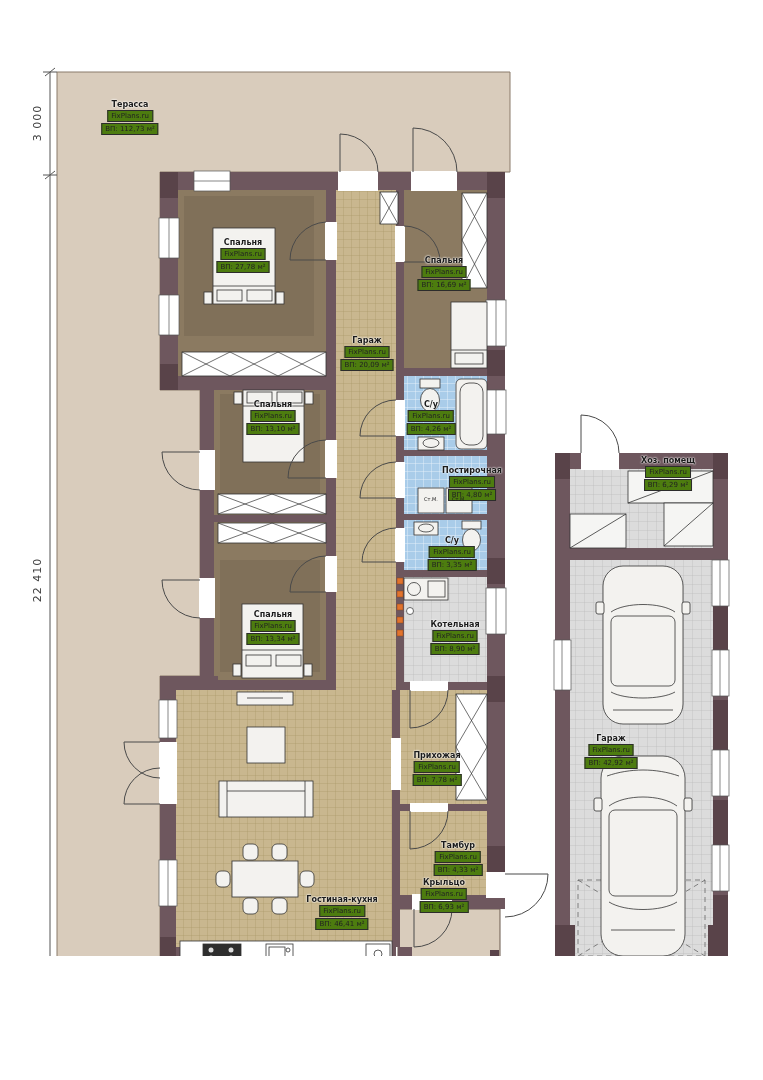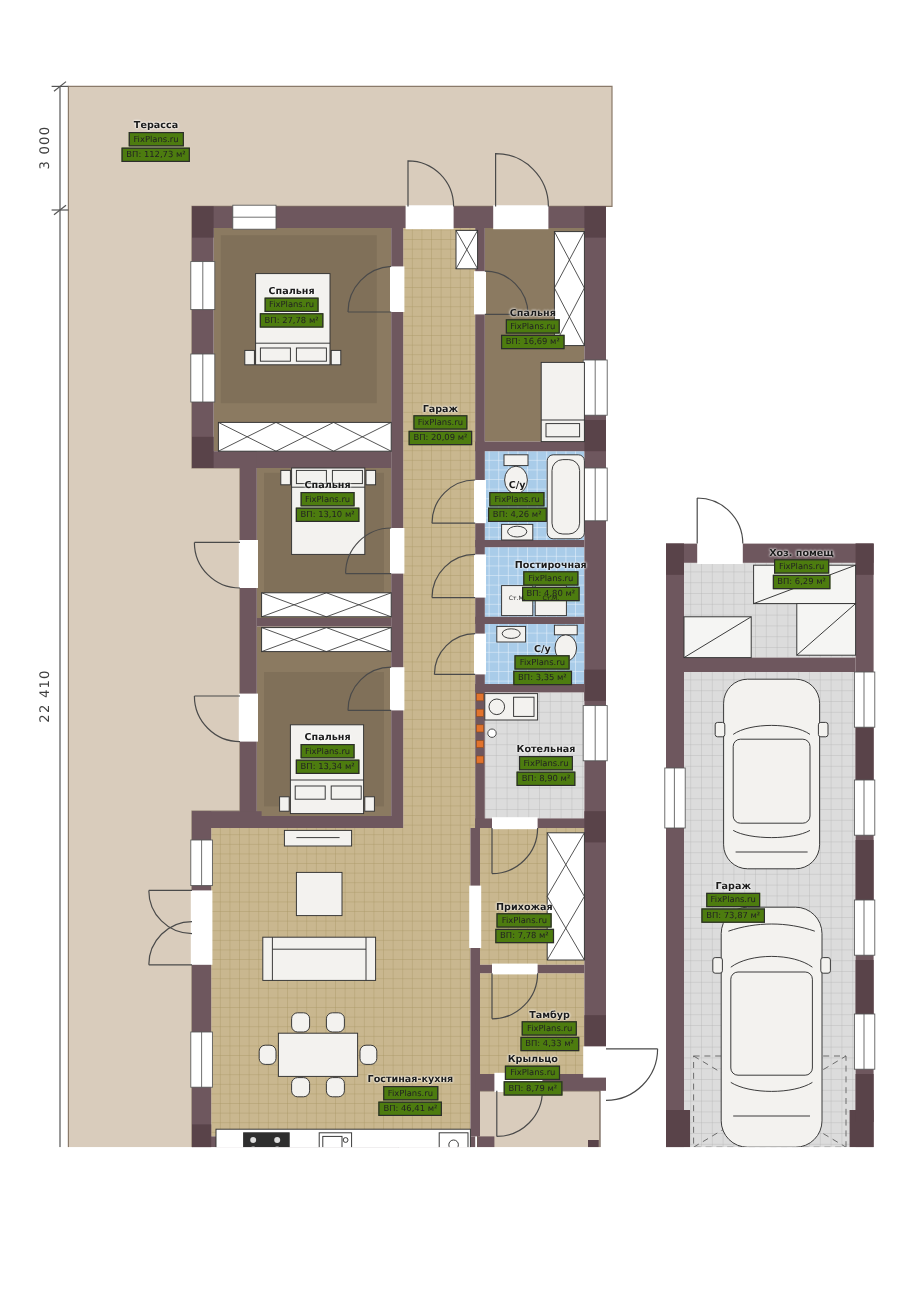--- a/index.html
+++ b/index.html
@@ -426,21 +426,21 @@
   <div class="room-label" style="left:273px;top:400px">
     <div class="rl-name">Спальня</div>
     <div class="rl-box">FixPlans.ru</div>
     <div class="rl-box">ВП: 13,10 м²</div>
   </div>
   <div class="room-label" style="left:431px;top:400px">
     <div class="rl-name">С/у</div>
     <div class="rl-box">FixPlans.ru</div>
     <div class="rl-box">ВП: 4,26 м²</div>
   </div>
-  <div class="room-label" style="left:459px;top:466px">
+  <div class="room-label" style="left:472px;top:466px">
     <div class="rl-name">Постирочная</div>
     <div class="rl-box">FixPlans.ru</div>
     <div class="rl-box">ВП: 4,80 м²</div>
   </div>
   <div class="room-label" style="left:452px;top:536px">
     <div class="rl-name">С/у</div>
     <div class="rl-box">FixPlans.ru</div>
     <div class="rl-box">ВП: 3,35 м²</div>
   </div>
   <div class="room-label" style="left:273px;top:610px">
@@ -464,31 +464,31 @@
     <div class="rl-box">ВП: 4,33 м²</div>
   </div>
   <div class="room-label" style="left:342px;top:895px">
     <div class="rl-name">Гостиная-кухня</div>
     <div class="rl-box">FixPlans.ru</div>
     <div class="rl-box">ВП: 46,41 м²</div>
   </div>
   <div class="room-label" style="left:444px;top:878px">
     <div class="rl-name">Крыльцо</div>
     <div class="rl-box">FixPlans.ru</div>
-    <div class="rl-box">ВП: 8,79 м²</div>
+    <div class="rl-box">ВП: 6,93 м²</div>
   </div>
   <div class="room-label" style="left:668px;top:456px">
     <div class="rl-name">Хоз. помещ</div>
     <div class="rl-box">FixPlans.ru</div>
     <div class="rl-box">ВП: 6,29 м²</div>
   </div>
   <div class="room-label" style="left:611px;top:734px">
     <div class="rl-name">Гараж</div>
     <div class="rl-box">FixPlans.ru</div>
-    <div class="rl-box">ВП: 73,87 м²</div>
+    <div class="rl-box">ВП: 42,92 м²</div>
   </div>
 
   <div class="washer-label" style="left:431px;top:496px">Ст.М.</div>
   <div class="washer-label" style="left:459px;top:496px">Ст.М.</div>
 
   <div class="dim-label dim-v" style="left:37px;top:123px">3 000</div>
   <div class="dim-label dim-v" style="left:37px;top:580px">22 410</div>
   <div class="dim-label dim-h" style="left:107px;top:999px">3 000</div>
   <div class="dim-label dim-h" style="left:464px;top:999px">15 470</div>
 </div>

